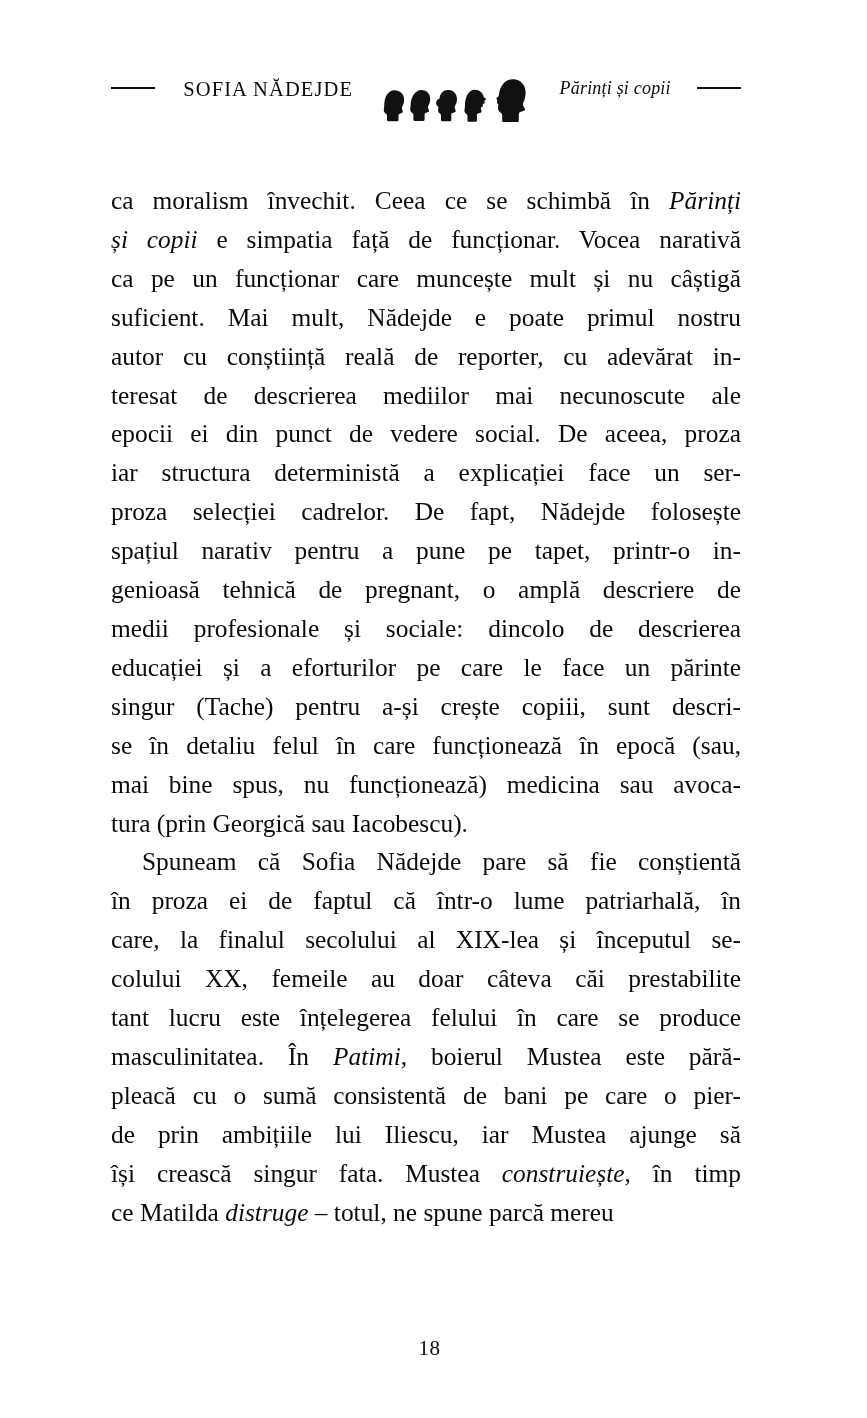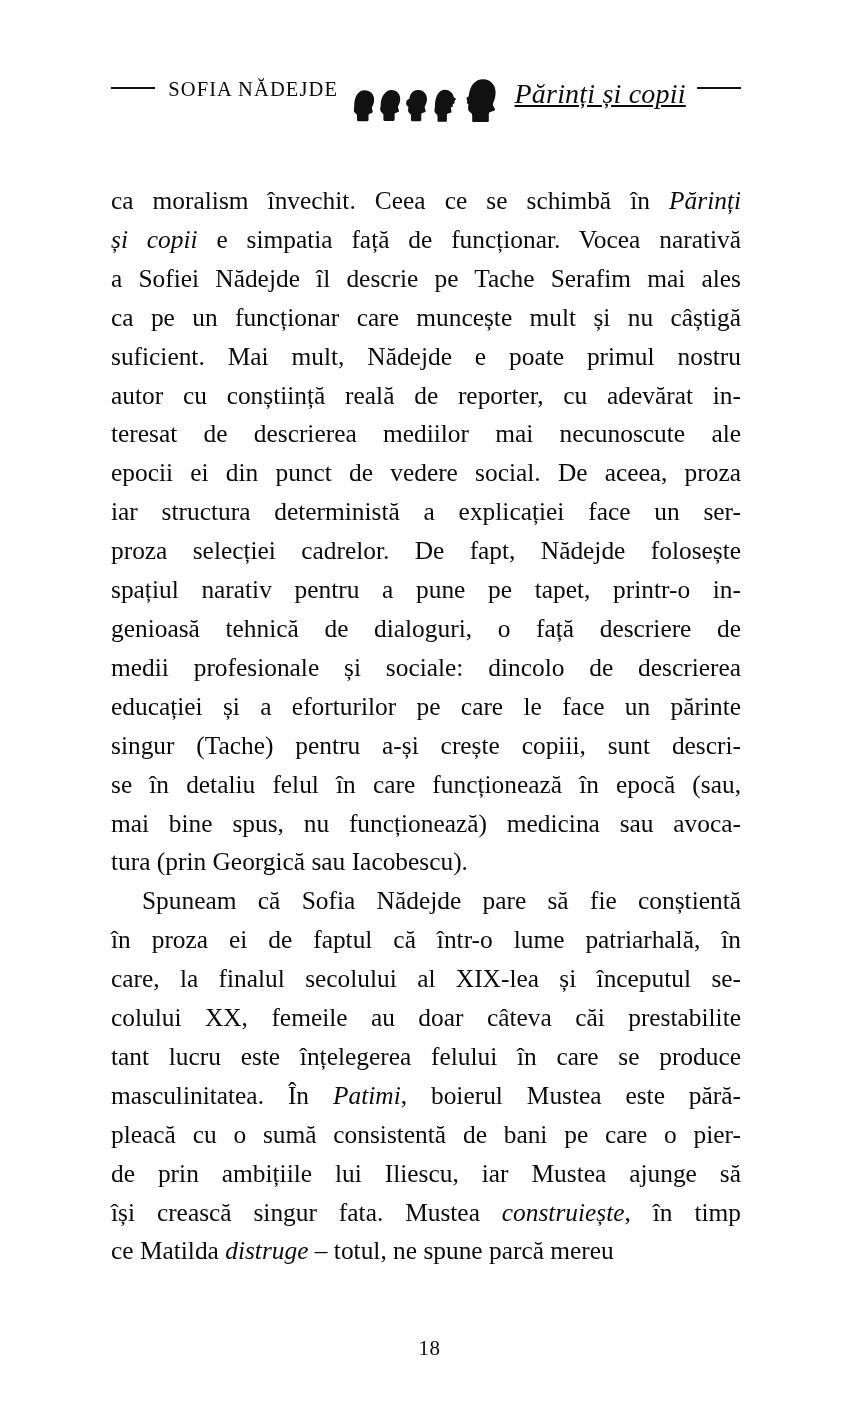--- a/index.html
+++ b/index.html
@@ -43,25 +43,24 @@
 
   .author-name {
     font-size: 20.5px;
     letter-spacing: 1.1px;
     white-space: nowrap;
     font-variant: normal;
     flex: 0 0 auto;
   }
   .book-title {
     font-style: italic;
-    font-size: 28px;
+    font-size: 18px;
     white-space: nowrap;
     letter-spacing: 0.2px;
     flex: 0 0 auto;
-    text-decoration: underline;
   }
 
   .silhouettes {
     flex: 0 0 auto;
     display: flex;
     align-items: flex-end;
     gap: 3px;
     height: 44px;
     padding: 0 14px 0 12px;
   }
@@ -144,30 +143,29 @@
 
     <span class="book-title">Părinți și copii</span>
 
     <span class="rule rule-right"></span>
   </div>
 
   <div class="body-col">
     <p class="para" id="para-1">
         <span class="ln">ca moralism învechit. Ceea ce se schimbă în <em>Părinți</em></span>
         <span class="ln"><em>și copii</em> e simpatia față de funcționar. Vocea narativă</span>
-        <span class="ln">a Sofiei Nădejde îl descrie pe Tache Serafim mai ales</span>
         <span class="ln">ca pe un funcționar care muncește mult și nu câștigă</span>
         <span class="ln">suficient. Mai mult, Nădejde e poate primul nostru</span>
         <span class="ln">autor cu conștiință reală de reporter, cu adevărat in-</span>
         <span class="ln">teresat de descrierea mediilor mai necunoscute ale</span>
         <span class="ln">epocii ei din punct de vedere social. De aceea, proza</span>
         <span class="ln">iar structura deterministă a explicației face un ser-</span>
         <span class="ln">proza selecției cadrelor. De fapt, Nădejde folosește</span>
         <span class="ln">spațiul narativ pentru a pune pe tapet, printr-o in-</span>
-        <span class="ln">genioasă tehnică de dialoguri, o față descriere de</span>
+        <span class="ln">genioasă tehnică de pregnant, o amplă descriere de</span>
         <span class="ln">medii profesionale și sociale: dincolo de descrierea</span>
         <span class="ln">educației și a eforturilor pe care le face un părinte</span>
         <span class="ln">singur (Tache) pentru a-și crește copiii, sunt descri-</span>
         <span class="ln">se în detaliu felul în care funcționează în epocă (sau,</span>
         <span class="ln">mai bine spus, nu funcționează) medicina sau avoca-</span>
         <span class="ln last">tura (prin Georgică sau Iacobescu).</span>
       </p>
     <p class="para" id="para-2">
         <span class="ln first-indent">Spuneam că Sofia Nădejde pare să fie conștientă</span>
         <span class="ln">în proza ei de faptul că într-o lume patriarhală, în</span>

